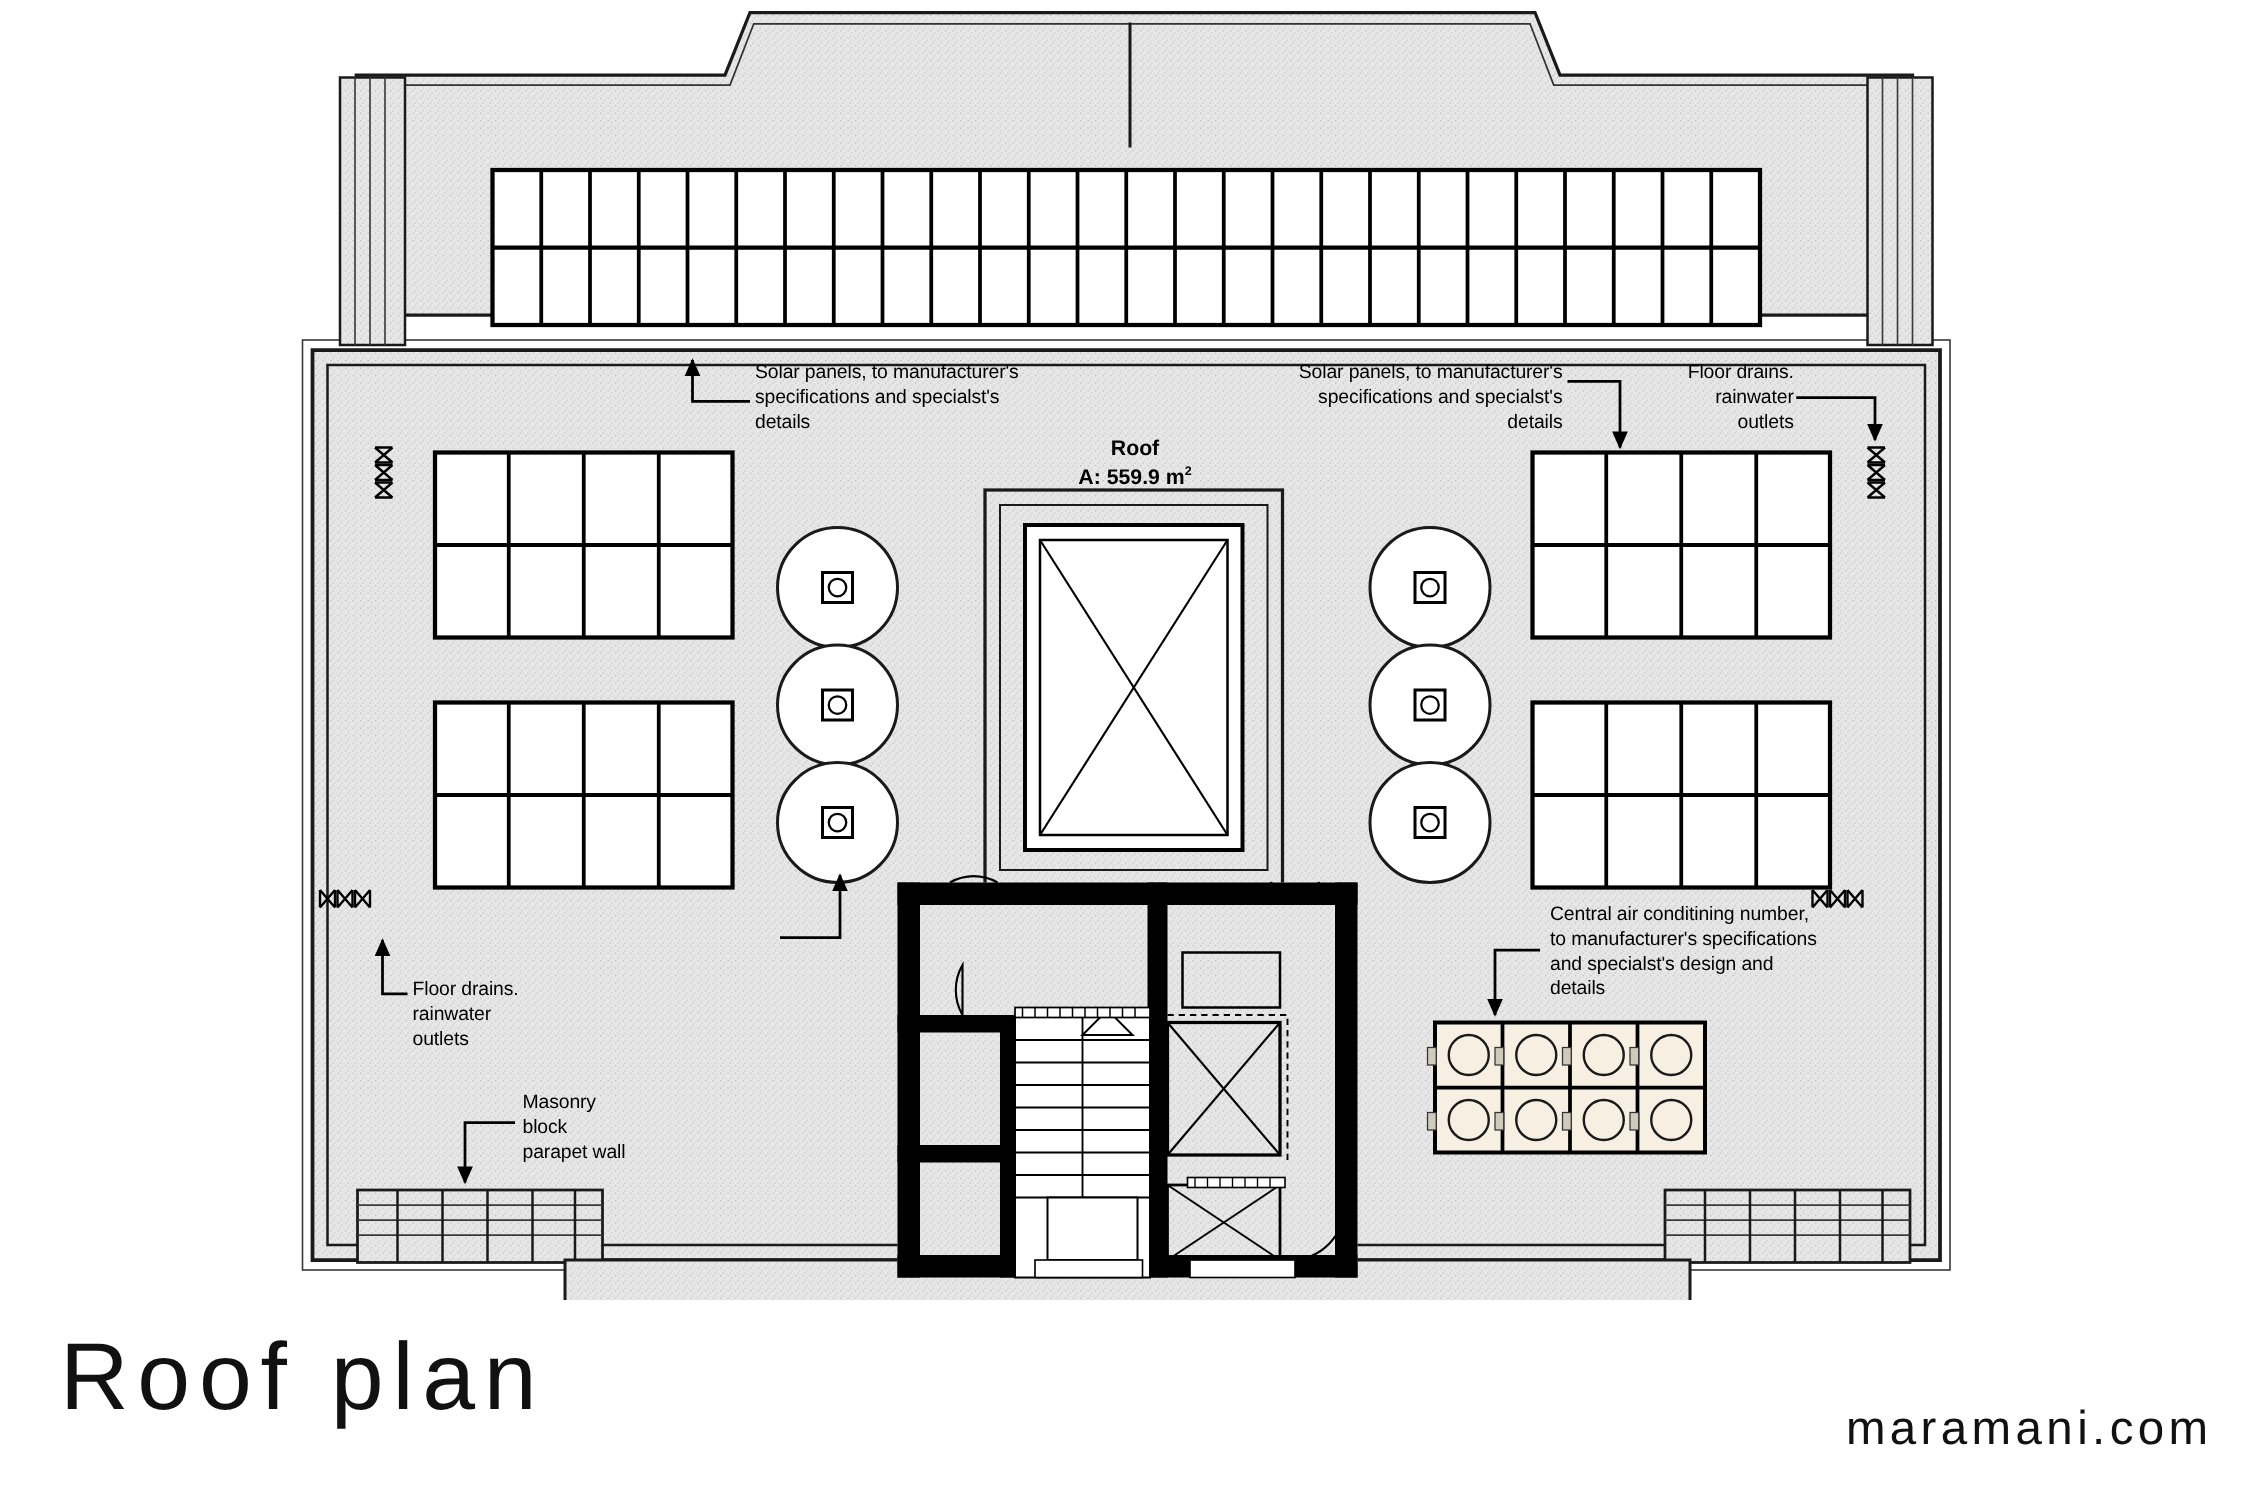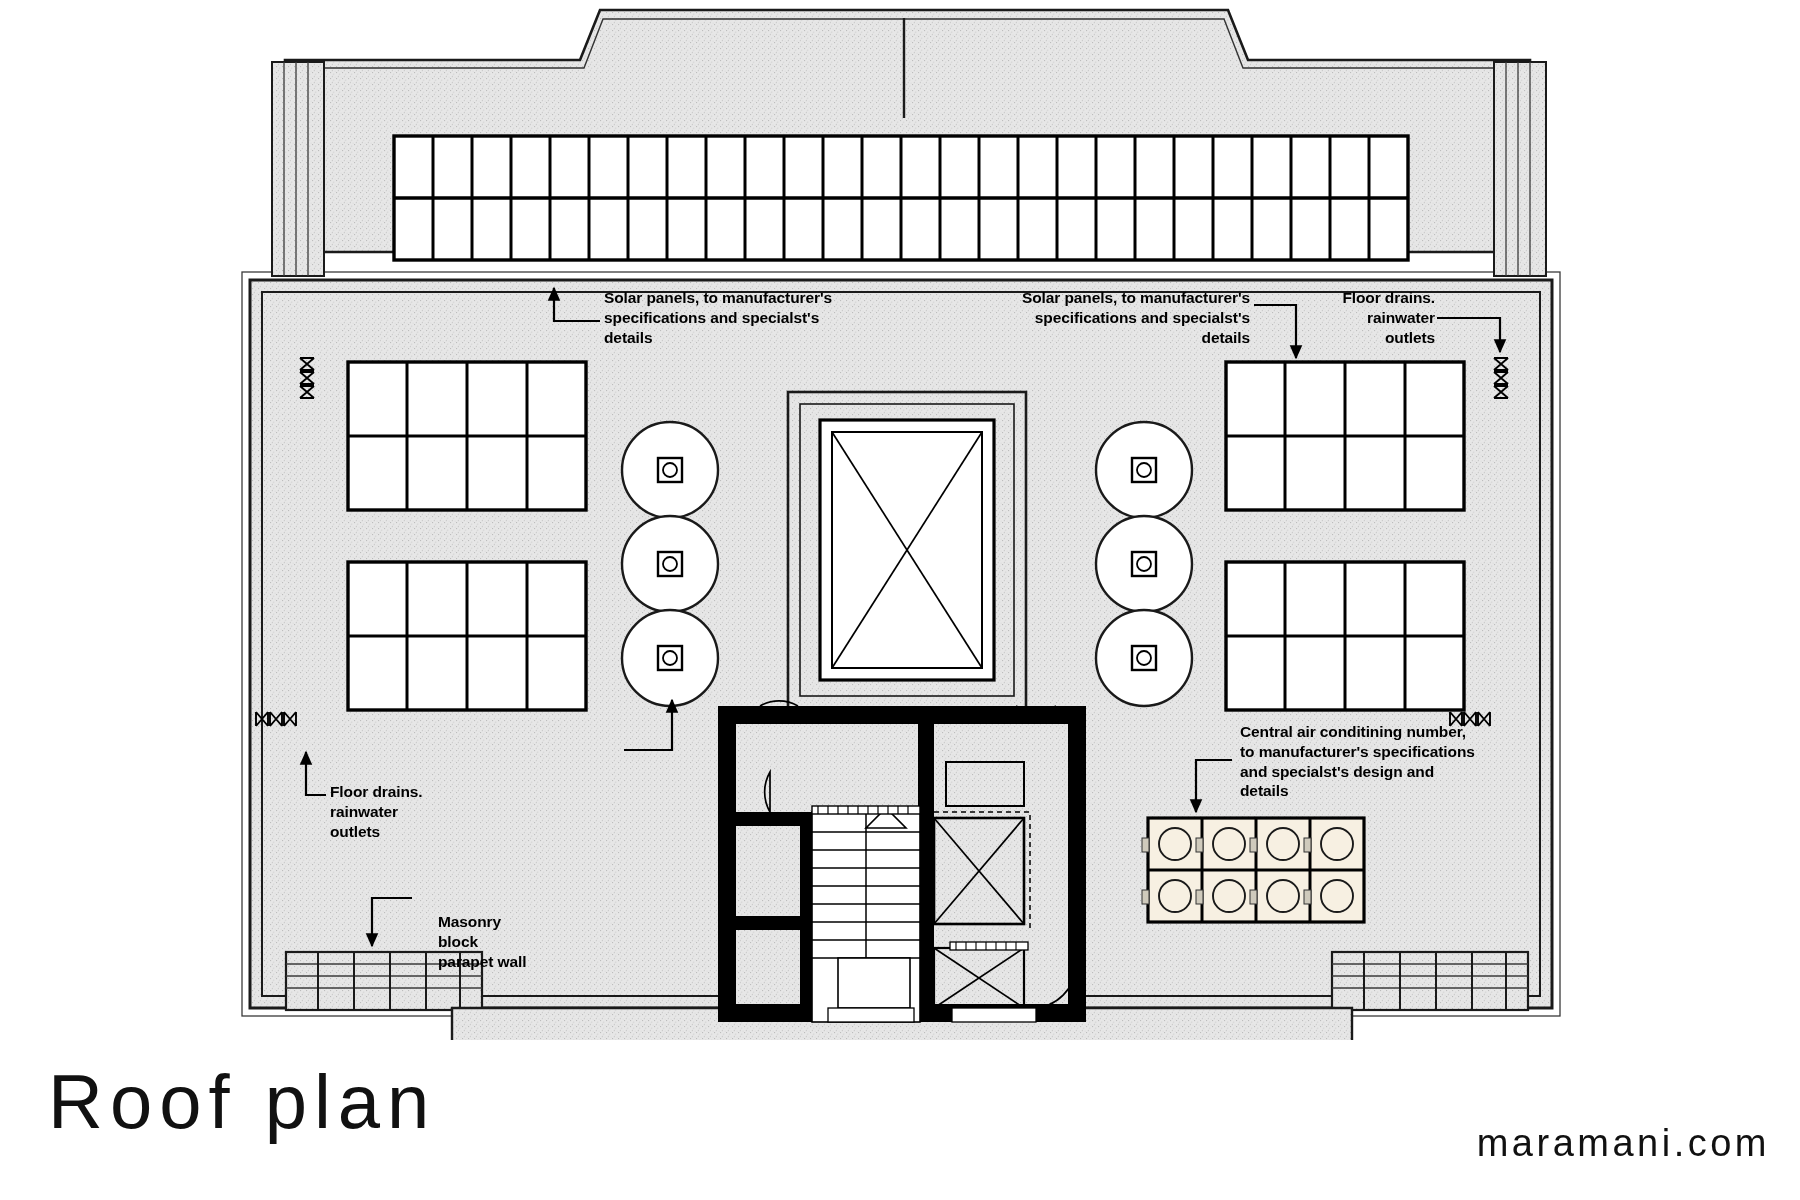--- a/index.html
+++ b/index.html
@@ -4,21 +4,21 @@
 <title>Roof plan</title>
 <style>
   html,body{margin:0;padding:0;background:#ffffff;}
   body{width:1800px;height:1200px;position:relative;overflow:hidden;
        font-family:"Liberation Sans",sans-serif;}
 
   #sheet{position:absolute;inset:0;background:#ffffff;}
 
   
   .anno{position:absolute;font-family:"Liberation Sans",sans-serif;
-        font-weight:bold;font-size:15.5px;line-height:1.28;color:#000;
+        font-weight:normal;font-size:15.5px;line-height:1.28;color:#000;
         white-space:pre-line;letter-spacing:-0.1px;}
   .anno.r{text-align:right;}
   .anno.l{text-align:left;}
 
   .roomlbl{position:absolute;text-align:center;font-weight:bold;
            font-size:17px;line-height:1.35;color:#000;}
   .roomlbl sup{font-size:10px;vertical-align:super;}
 
   
   .bigtitle{position:absolute;color:#111;
@@ -392,39 +392,43 @@
       <path d="M624,750 L672,750 L672,700" marker-end="url(#arrow)"></path>
 
       <path d="M326,795 L306,795 L306,752" marker-end="url(#arrow)"></path>
 
       <path d="M412,898 L372,898 L372,946" marker-end="url(#arrow)"></path>
 
       <path d="M1232,760 L1196,760 L1196,812" marker-end="url(#arrow)"></path>
     </g>
   </svg>
 
+  <div class="roomlbl" id="room-label" style="left:808px;top:348px;width:200px;">
+    <div>Roof</div>
+    <div><span>A: </span><span>559.9</span><span>&nbsp;</span><span>m</span><sup>2</sup></div>
+  </div>
 
   <div class="anno l" id="anno-solar-left" style="left:604px;top:288px;width:260px;">Solar panels, to manufacturer's
 specifications and specialst's
 details</div>
 
   <div class="anno r" id="anno-solar-right" style="left:1000px;top:288px;width:250px;">Solar panels, to manufacturer's
 specifications and specialst's
 details</div>
 
   <div class="anno r" id="anno-drain-tr" style="left:1255px;top:288px;width:180px;">Floor drains.
 rainwater
 outlets</div>
 
 
   <div class="anno l" id="anno-drain-bl" style="left:330px;top:782px;width:170px;">Floor drains.
 rainwater
 outlets</div>
 
-  <div class="anno l" id="anno-masonry" style="left:438px;top:872px;width:170px;margin-top:40px;">Masonry
+  <div class="anno l" id="anno-masonry" style="left:418px;top:872px;width:170px;">Masonry
 block
 parapet wall</div>
 
   <div class="anno l" id="anno-ac" style="left:1240px;top:722px;width:270px;">Central  air conditining number,
 to manufacturer's specifications
 and specialst's design and
 details</div>
 
   <div class="bigtitle" id="title-roofplan">Roof plan</div>
   <div class="bigtitle" id="title-site">maramani.com</div>

